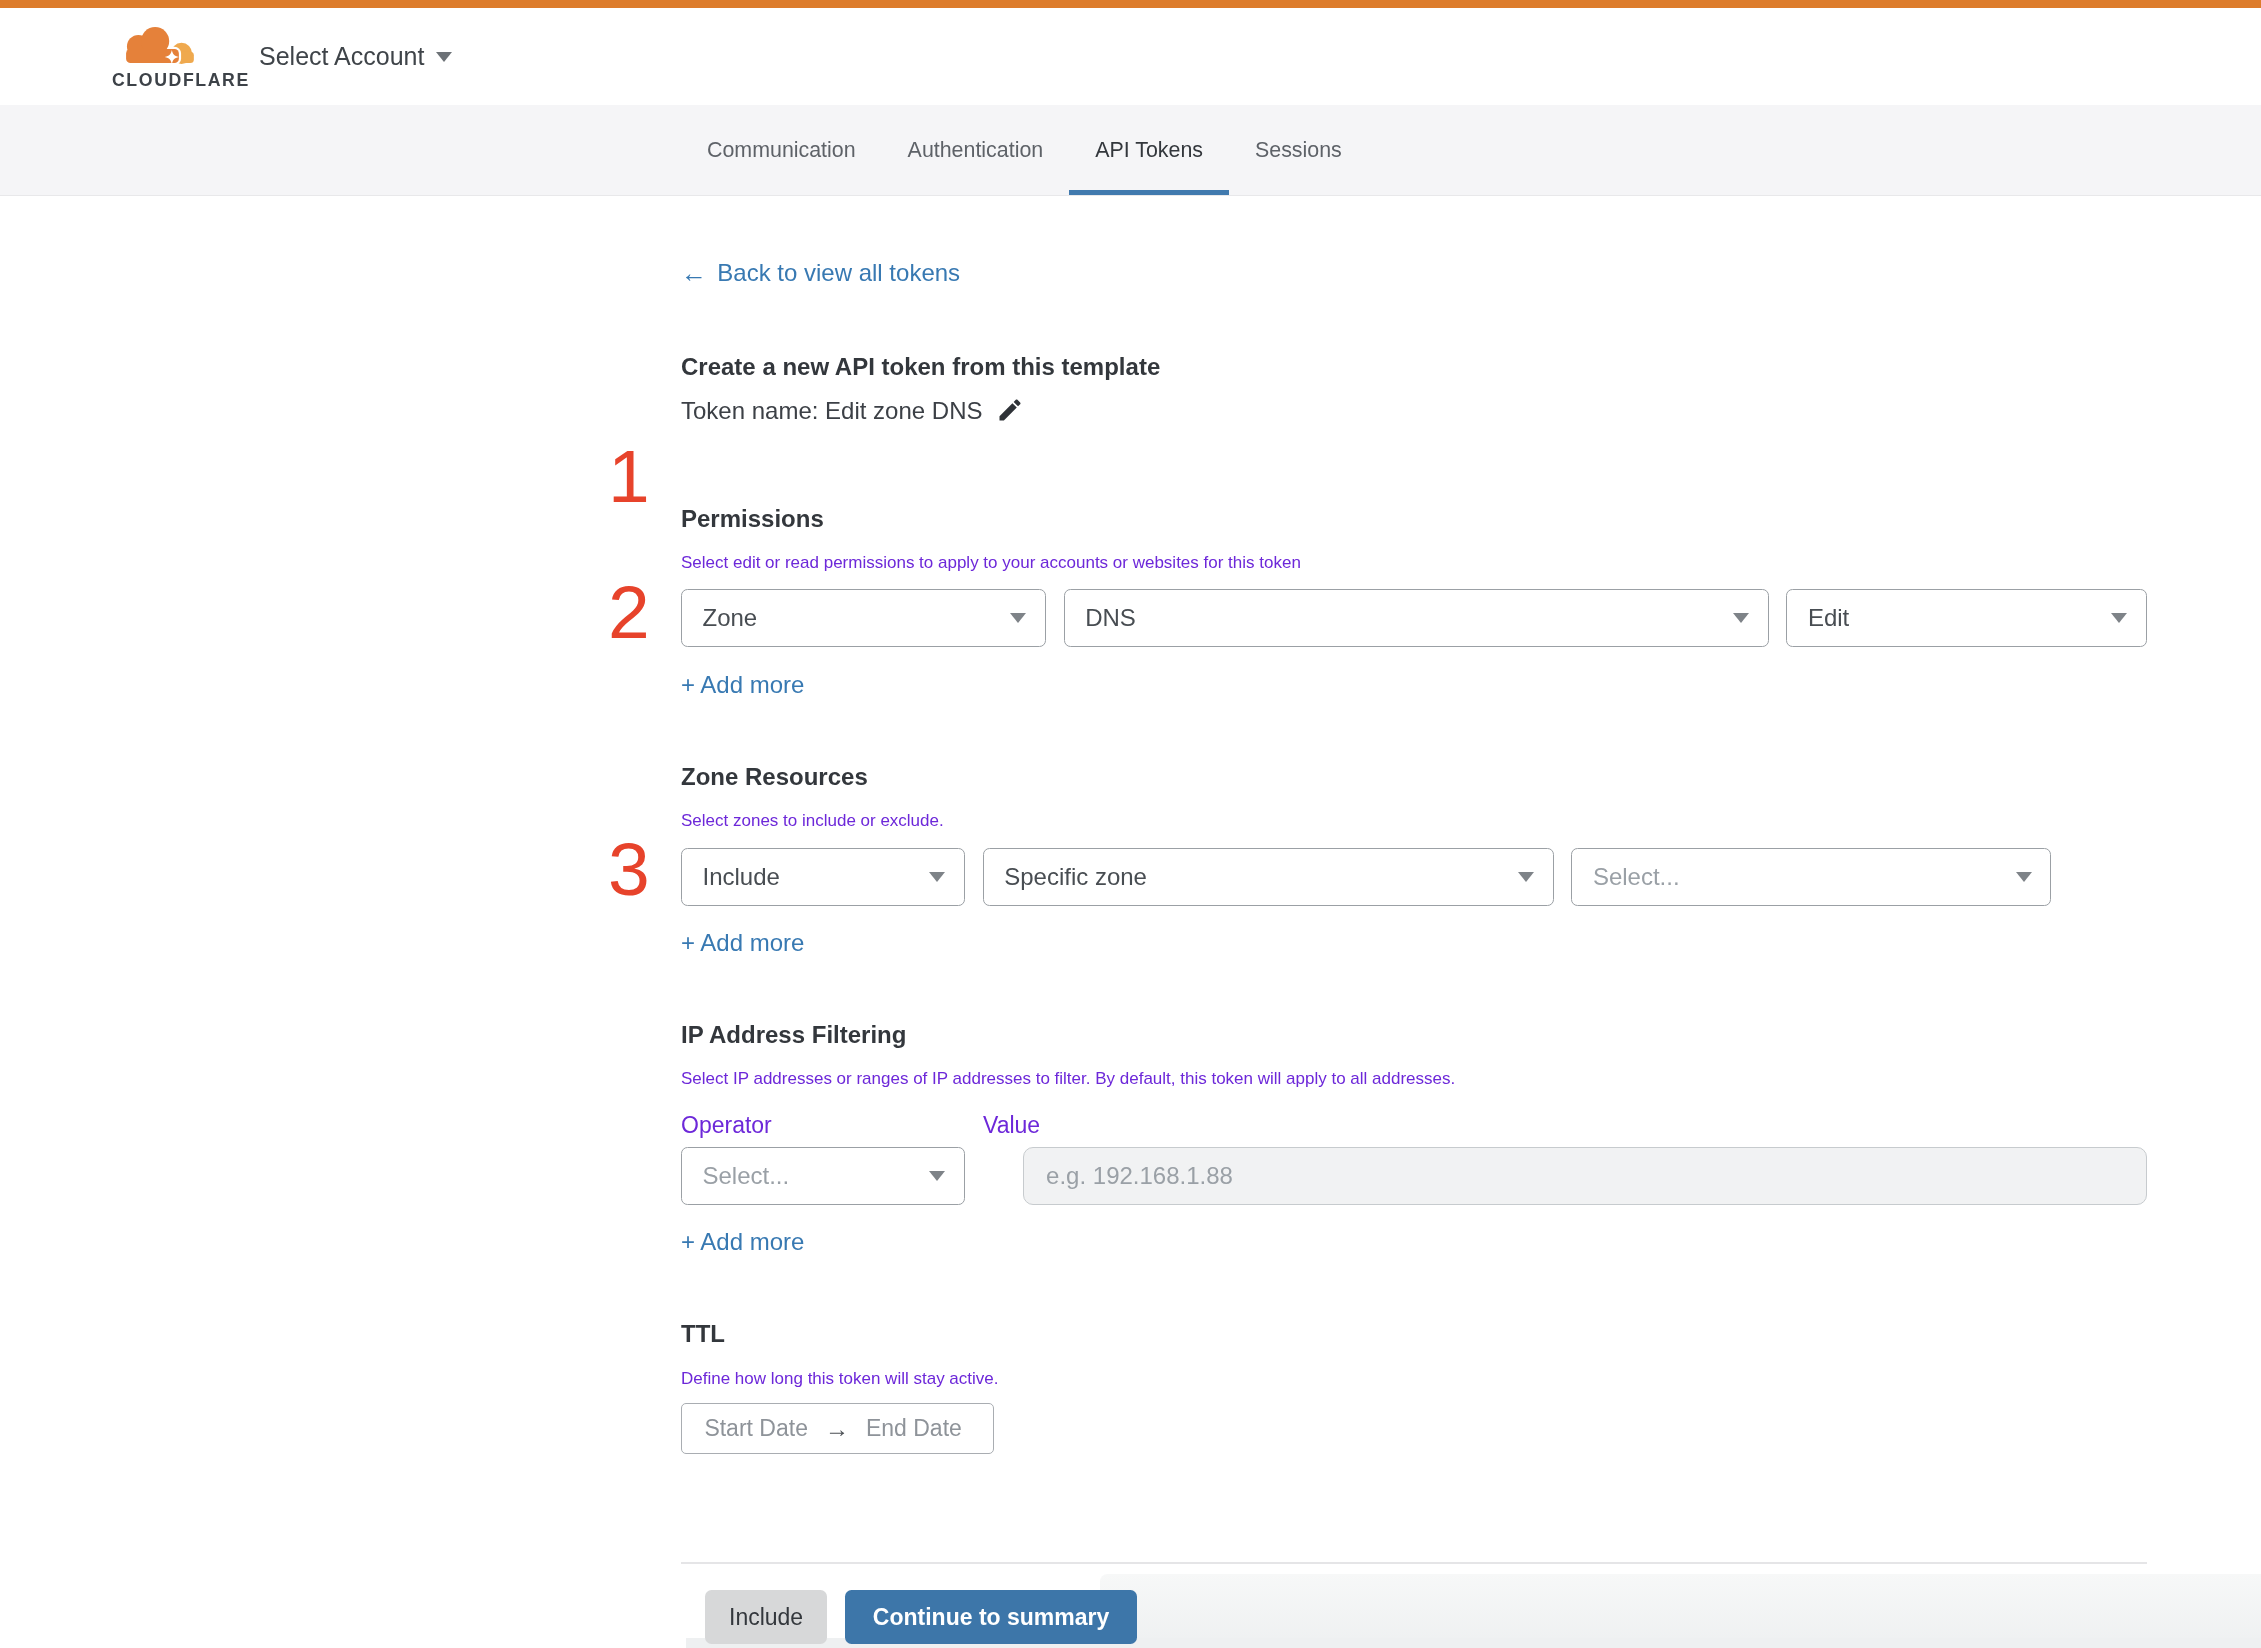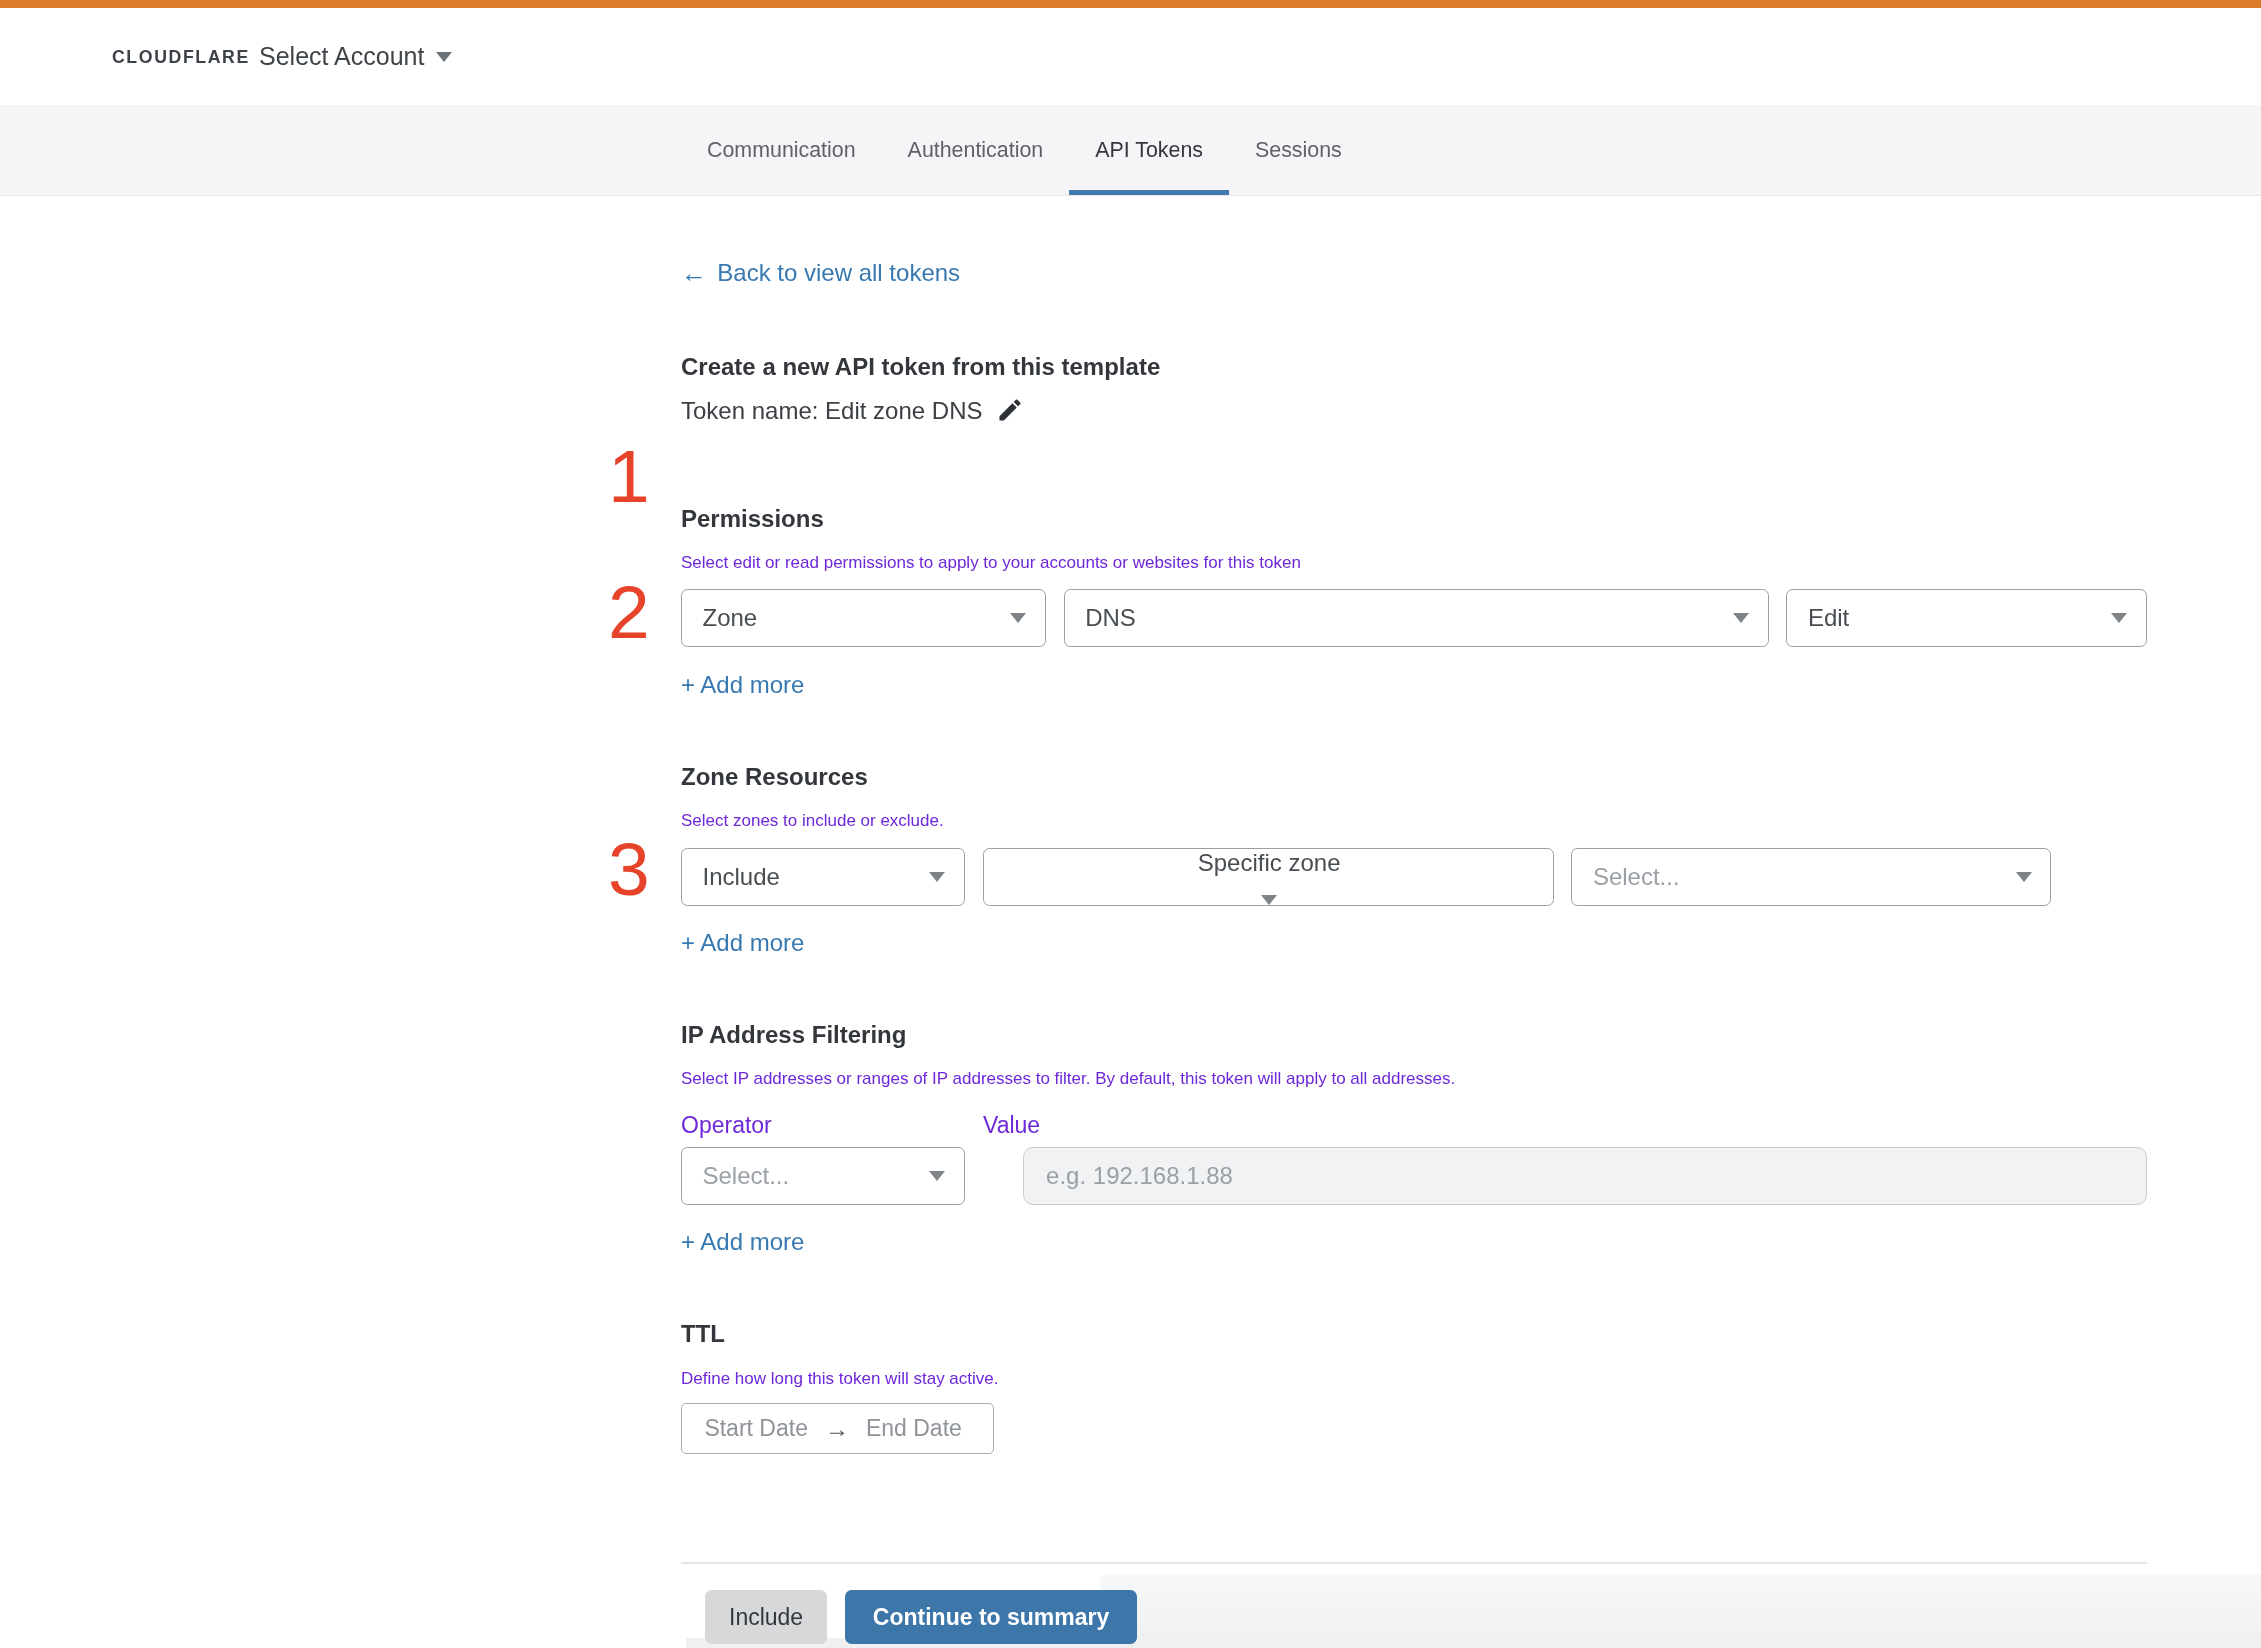--- a/index.html
+++ b/index.html
@@ -11,21 +11,21 @@
     color: #3a3e44;
     position: relative;
     overflow: hidden;
   }
 
   
   .topbar { height: 8.4px; background: #dd7c2b; }
 
   
   .header { height: 97px; background:#fff; display:flex; align-items:center; }
-  .logo { margin-left: 112px; width: 91px; display:flex; align-items:center; }
+  .logo { margin-left: 112px; width: 91px; display:flex; flex-direction:column; align-items:flex-start; }
   .logo svg { width: 88px; height: 47px; display:block; }
   .brand-text { font-size: 17.7px; font-weight: 800; letter-spacing: 1.6px; color:#3d4248; margin-top: 0.9px; }
   .account { margin-left: 56px; font-size: 25px; color:#3f4449; display:flex; align-items:center; gap:12px; cursor:pointer; }
   .caret { width:0; height:0; border-left:8.4px solid transparent; border-right:8.4px solid transparent; border-top:10.3px solid #6d7277; }
 
   
   .tabs { height: 91px; background:#f5f5f7; border-bottom:0.9px solid #e8e8ea; display:flex; padding-left: 681px; }
   .tab { padding: 0 26px; display:flex; align-items:center; font-size: 21.4px; color:#5e6268; position:relative; cursor:pointer; white-space:nowrap; }
   .tab.active { color:#33373c; }
   .tab.active::after { content:""; position:absolute; left:0; right:0; bottom:0; height:5.6px; background:#417aae; }
@@ -58,21 +58,21 @@
     height:58px; border:1.9px solid #9ba0a5; border-radius:6.5px; background:#fff;
     display:flex; align-items:center; justify-content:space-between;
     padding:0 18.6px 0 20.5px; font-size:24px; color:#484d52; cursor:pointer;
   }
   .select .sel-caret { width:0; height:0; border-left:8.4px solid transparent; border-right:8.4px solid transparent; border-top:10.3px solid #7e8388; }
   .placeholder { color:#9aa0a6; }
   .w-scope   { width:365px; }
   .w-service { width:705px; }
   .w-access  { flex:1; }
   .w-mode    { width:284px; }
-  .w-type    { width:571px;flex-direction:column; }
+  .w-type    { width:571px; }
   .w-zone    { width:480px; }
   .w-op      { width:284px; }
 
   .add-more { margin-top:20.5px; font-size:24px; line-height:34px; color:#3879b2; width:max-content; cursor:pointer; }
 
   .label-row { display:flex; margin-top:13px; font-size:23px; line-height:32px; color:#6d28d9; }
   .label-op { width:302px; }
 
   .value-input {
     flex:1; height:58px; border:1.9px solid #c7cbce; border-radius:10px; background:#f1f2f3;

